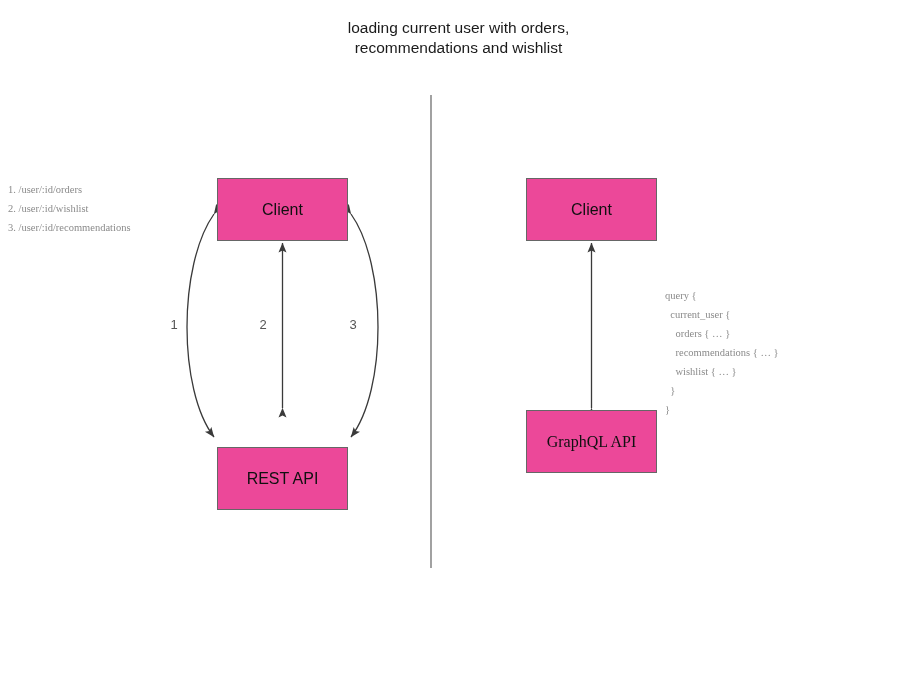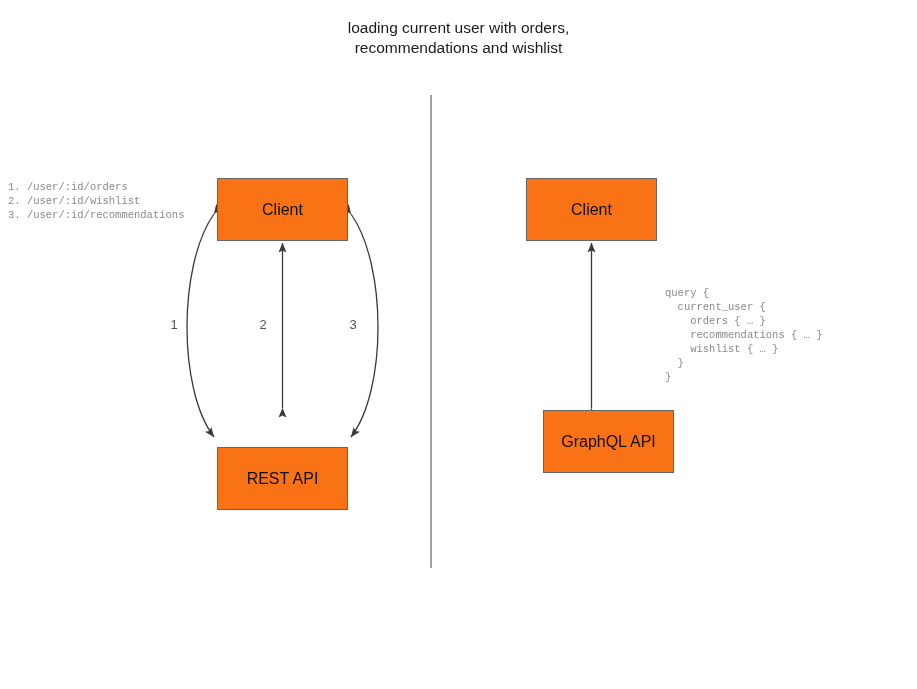--- a/index.html
+++ b/index.html
@@ -23,39 +23,39 @@
     white-space:pre-line;
   }
 
   
   svg#draw{position:absolute;left:0;top:0;width:917px;height:689px;}
 
   
   .node{
     position:absolute;
     box-sizing:border-box;
-    background:#f97316;
+    background:#ec4899;
     border:1px solid #666666;
     display:flex;
     align-items:center;
     justify-content:center;
     font-size:16px;
     color:#101010;
   }
   #rest-client{left:217px;top:178px;width:131px;height:63px;}
   #rest-api{left:217px;top:410px;width:131px;height:63px;margin-top:37px;}
   #gql-client{left:526px;top:178px;width:131px;height:63px;}
-  #gql-api{left:543px;top:410px;width:131px;height:63px;}
+  #gql-api{left:526px;top:410px;width:131px;height:63px;font-family:Liberation Serif, serif;}
 
   
   .mono{
     position:absolute;
-    font-family:Liberation Mono, monospace;
+    font-family:Liberation Serif, serif;
     font-size:10.5px;
-    line-height:14px;
+    line-height:19px;
     color:#8a8a8a;
     white-space:pre;
   }
   #endpoint-list{left:8px;top:180px;}
   #gql-query{left:665px;top:286px;}
 
   
   .edge-label{
     position:absolute;
     font-size:13px;

